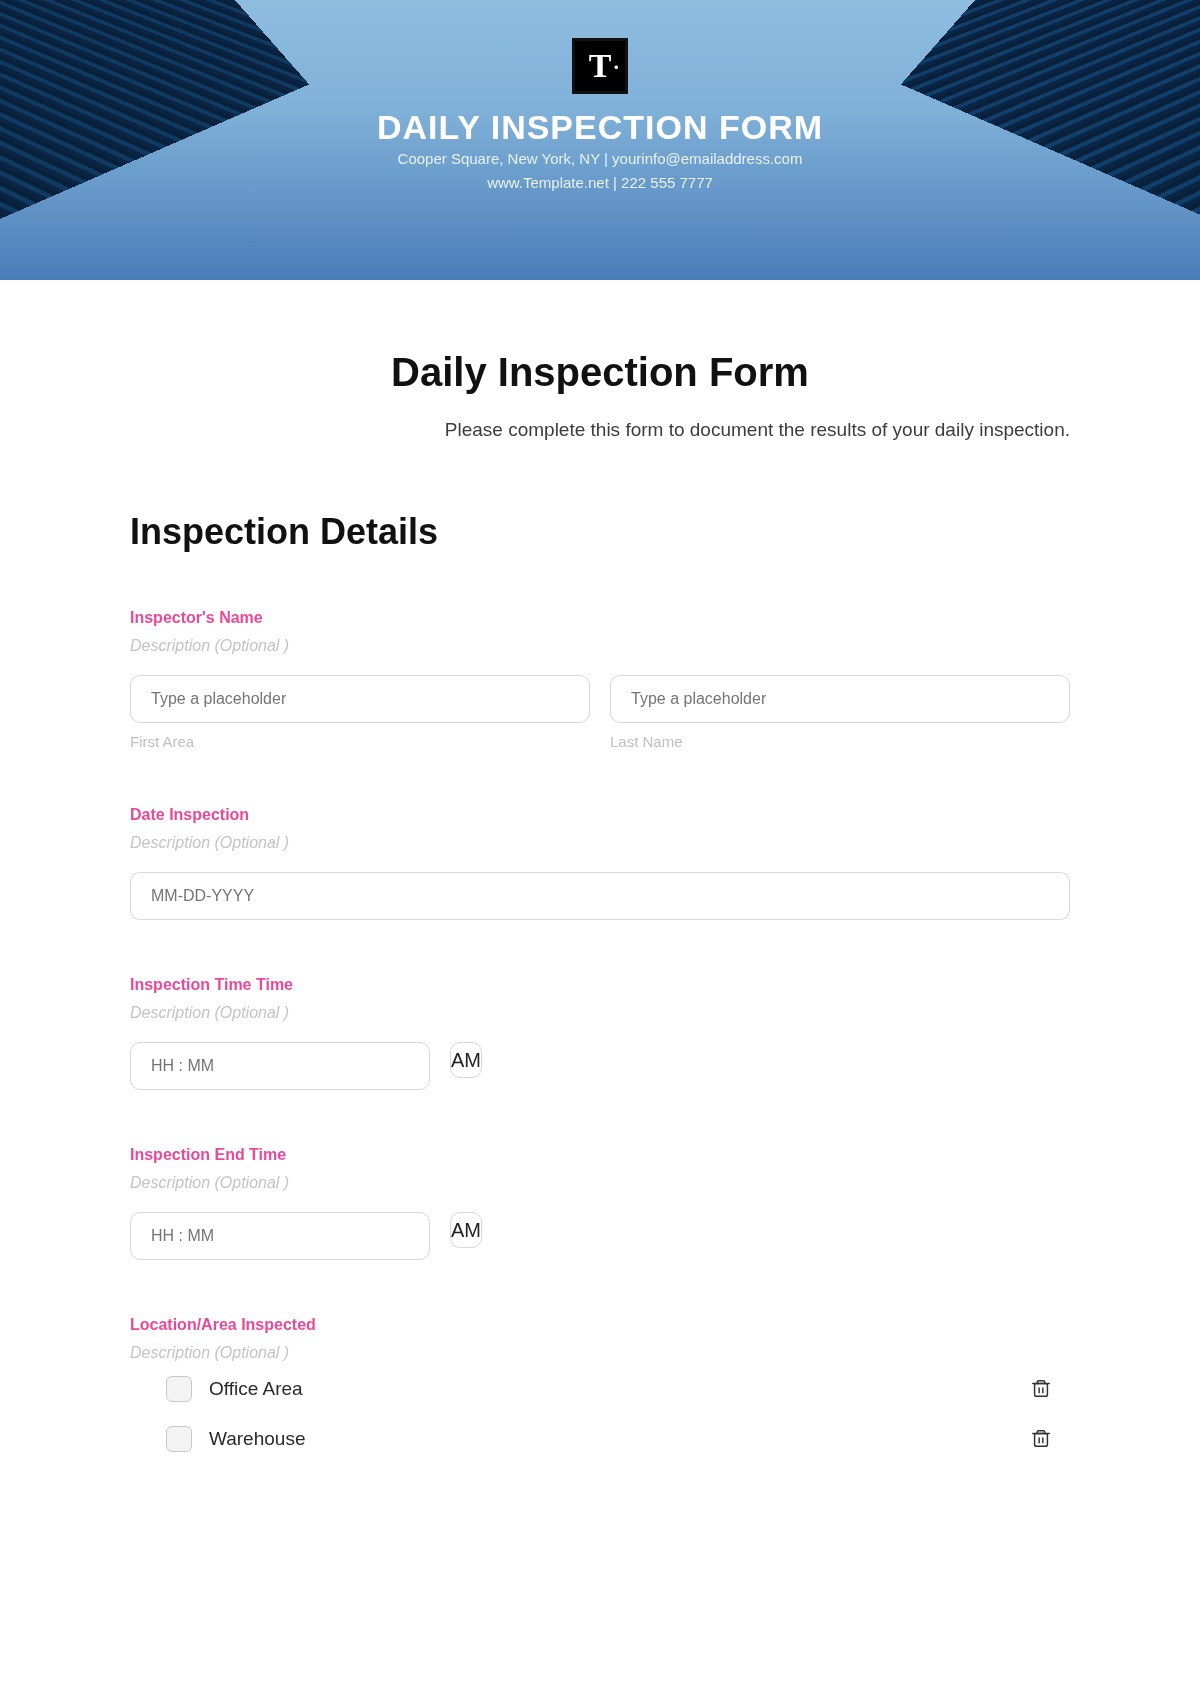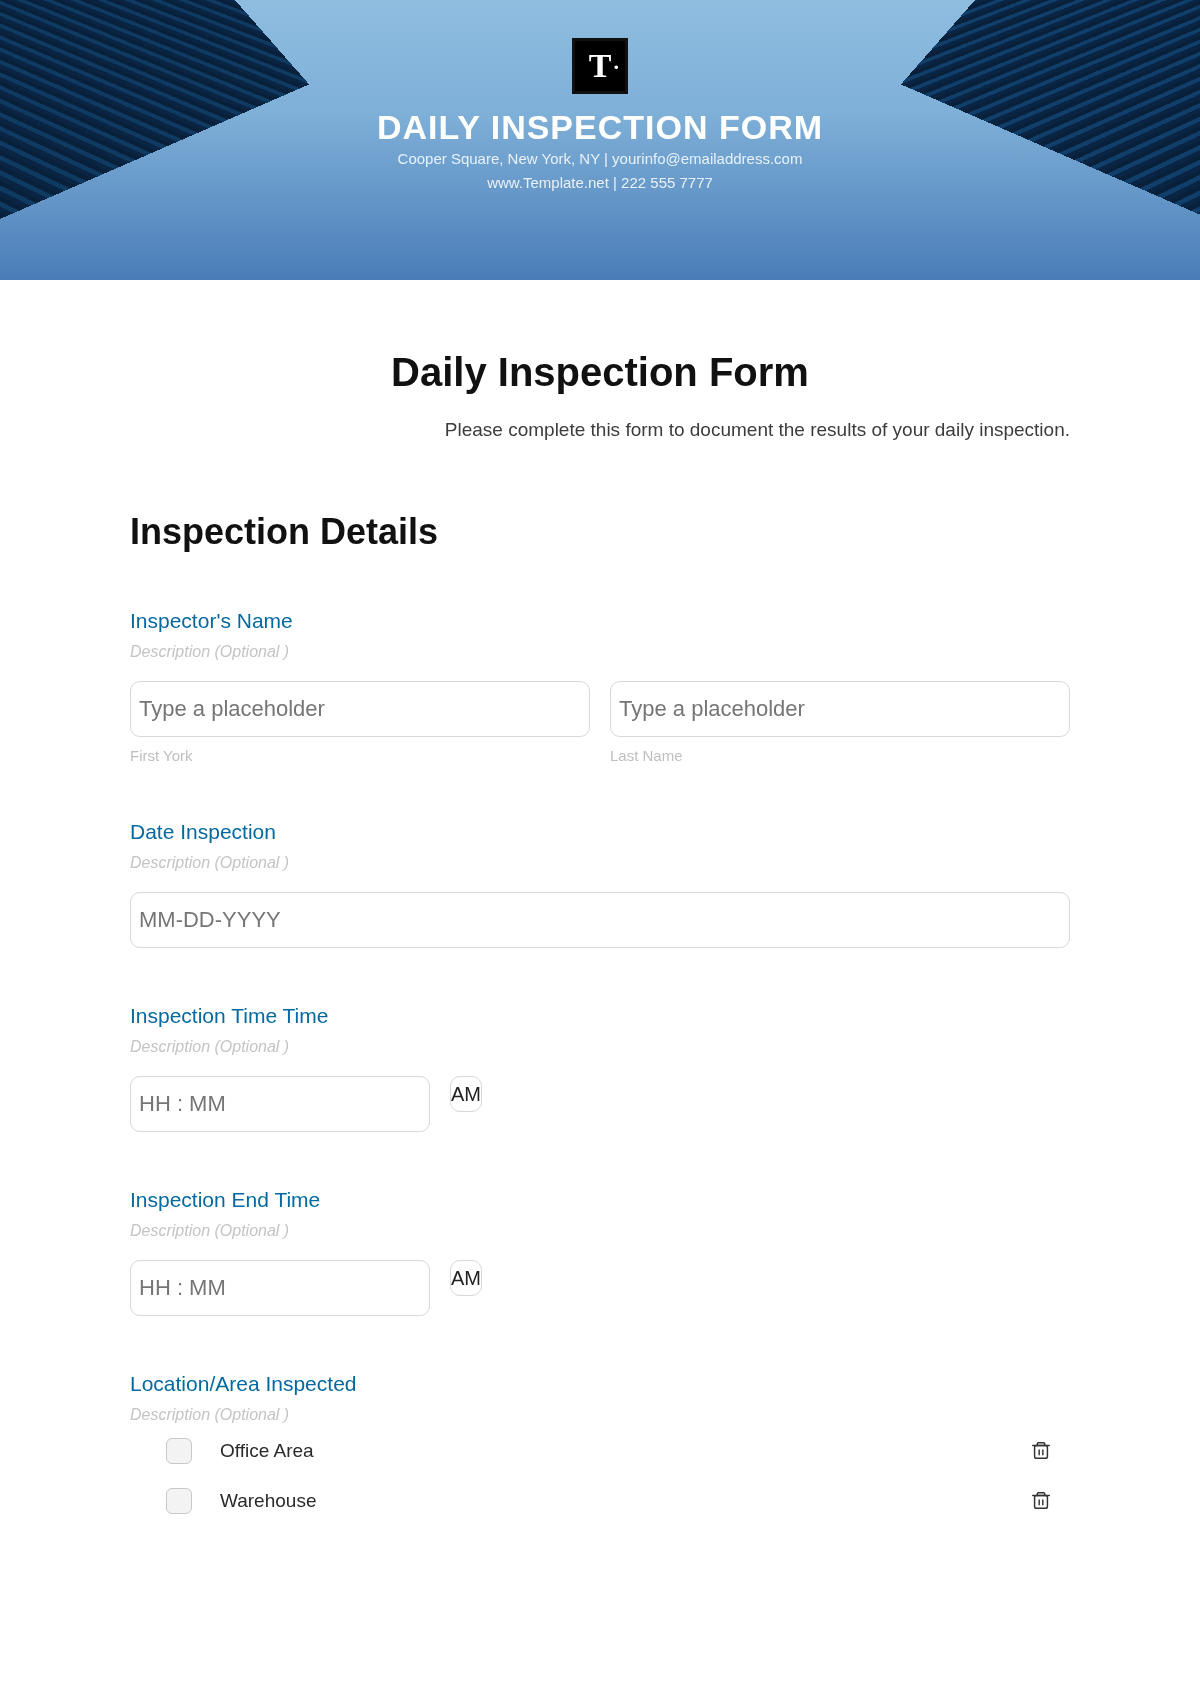--- a/index.html
+++ b/index.html
@@ -101,44 +101,44 @@
     color: #3c3c3c;
     margin-top: 24px;
   }
   .section-heading {
     font-size: 36px;
     font-weight: 700;
     margin-top: 70px;
   }
   .field-block { margin-top: 56px; }
   .field-label {
-    font-size: 21px;
-    font-weight: 400;
-    color: #0369a1;
+    font-size: 16px;
+    font-weight: 700;
+    color: #ec4899;
   }
   .field-desc {
     font-size: 16px;
     font-style: italic;
     color: #c4c4c4;
     margin-top: 10px;
   }
   .row {
     display: flex;
     gap: 20px;
     margin-top: 20px;
   }
   .col { flex: 1; }
   .col.narrow { flex: 0 0 300px; }
   .col.tiny { flex: 0 0 100px; }
   .input {
     width: 100%;
     border: 1px solid #d8d8d8;
     border-radius: 10px;
-    padding: 14px 8px;
-    font-size: 22px;
+    padding: 14px 20px;
+    font-size: 16px;
     color: #616161;
     background: #fff;
   }
   .sublabel {
     font-size: 15px;
     color: #bfbfbf;
     margin-top: 10px;
   }
   .ampm {
     display: inline-flex;
@@ -147,21 +147,21 @@
     border: 1px solid #d8d8d8;
     border-radius: 10px;
     height: 36px;
     font-size: 20px;
     color: #222;
     font-weight: 500;
   }
   .check-row {
     display: flex;
     align-items: center;
-    gap: 28px;
+    gap: 17px;
     padding: 14px 18px 10px 36px;
   }
   .checkbox {
     width: 26px;
     height: 26px;
     border: 1px solid #c9c9c9;
     border-radius: 6px;
     background: #f3f3f3;
   }
   .check-label {
@@ -191,21 +191,21 @@
   <p class="form-subtitle">Please complete this form to document the results of your daily inspection.</p>
 
   <h3 class="section-heading">Inspection  Details</h3>
 
   <div class="field-block">
     <div class="field-label">Inspector's Name</div>
     <div class="field-desc">Description  (Optional )</div>
     <div class="row">
       <div class="col">
         <input class="input" placeholder="Type a placeholder" style="">
-        <div class="sublabel">First York</div>
+        <div class="sublabel">First Area</div>
       </div>
       <div class="col">
         <input class="input" placeholder="Type a placeholder" style="">
         <div class="sublabel">Last Name</div>
       </div>
     </div>
   </div>
 
   <div class="field-block">
     <div class="field-label">Date Inspection</div>

